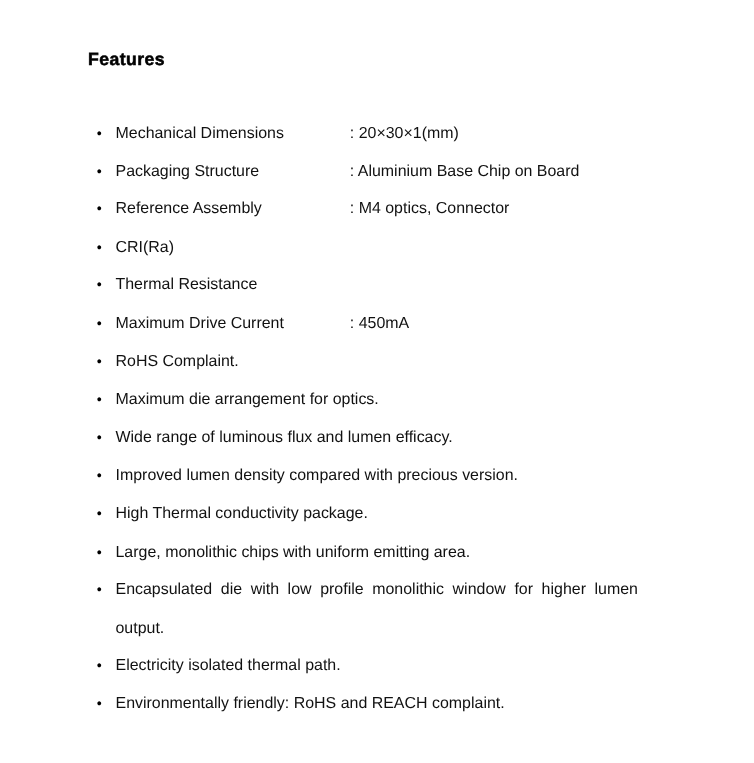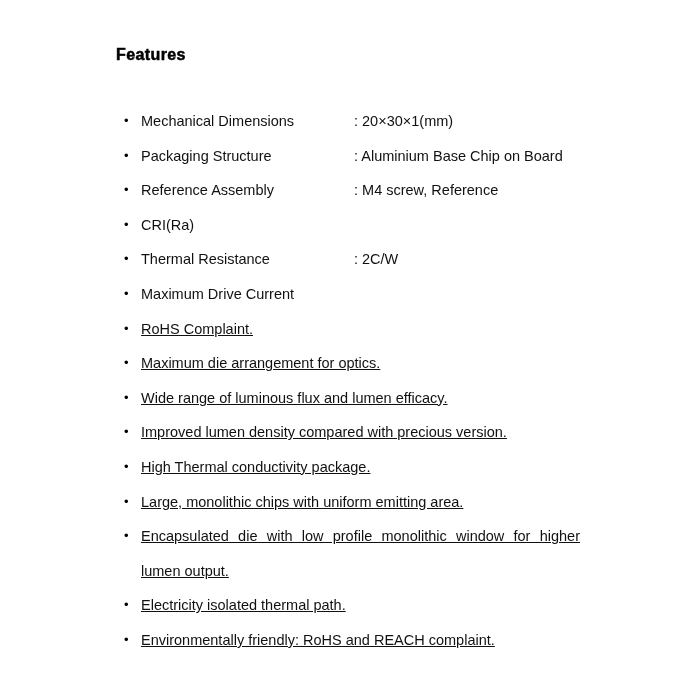--- a/index.html
+++ b/index.html
@@ -6,21 +6,21 @@
     margin: 0;
     padding: 0;
     background: #ffffff;
   }
   .page {
     position: relative;
     width: 685px;
     height: 694px;
     background: #ffffff;
     box-sizing: border-box;
-    padding: 46px 105px 0 116px;
+    padding: 46px 105px 0 80px;
     font-family: "Liberation Sans", "DejaVu Sans", sans-serif;
     color: #111111;
     overflow: hidden;
   }
   .doc-title {
     margin: 0 0 40px 0;
     font-size: 16px;
     font-weight: 800;
     letter-spacing: 0.4px;
     color: #000000;
@@ -46,21 +46,20 @@
   .spec-label {
     flex: 0 0 213px;
     width: 213px;
   }
   .spec-value {
     flex: 1;
   }
   .feature-text {
     flex: 1;
     text-align: justify;
-    text-decoration: underline;
   }
 </style>
 </head>
 <body>
 
 <div class="page">
   <h1 class="doc-title">Features</h1>
 
   <ul class="feature-list">
 
@@ -70,34 +69,34 @@
       <span class="spec-value">: 20×30×1(mm)</span>
     </li>
     <li class="row">
       <span class="bullet">•</span>
       <span class="spec-label">Packaging Structure</span>
       <span class="spec-value">: Aluminium Base Chip on Board</span>
     </li>
     <li class="row">
       <span class="bullet">•</span>
       <span class="spec-label">Reference Assembly</span>
-      <span class="spec-value">: M4 screw, Reference</span>
+      <span class="spec-value">: M4 optics, Connector</span>
     </li>
     <li class="row">
       <span class="bullet">•</span>
       <span class="spec-label">CRI(Ra)</span>
     </li>
     <li class="row">
       <span class="bullet">•</span>
       <span class="spec-label">Thermal Resistance</span>
-      <span class="spec-value">: 2C/W</span>
     </li>
     <li class="row">
       <span class="bullet">•</span>
       <span class="spec-label">Maximum Drive Current</span>
+      <span class="spec-value">: 450mA</span>
     </li>
 
     <li class="row">
       <span class="bullet">•</span>
       <span class="feature-text">RoHS Complaint.</span>
     </li>
     <li class="row">
       <span class="bullet">•</span>
       <span class="feature-text">Maximum die arrangement for optics.</span>
     </li>

